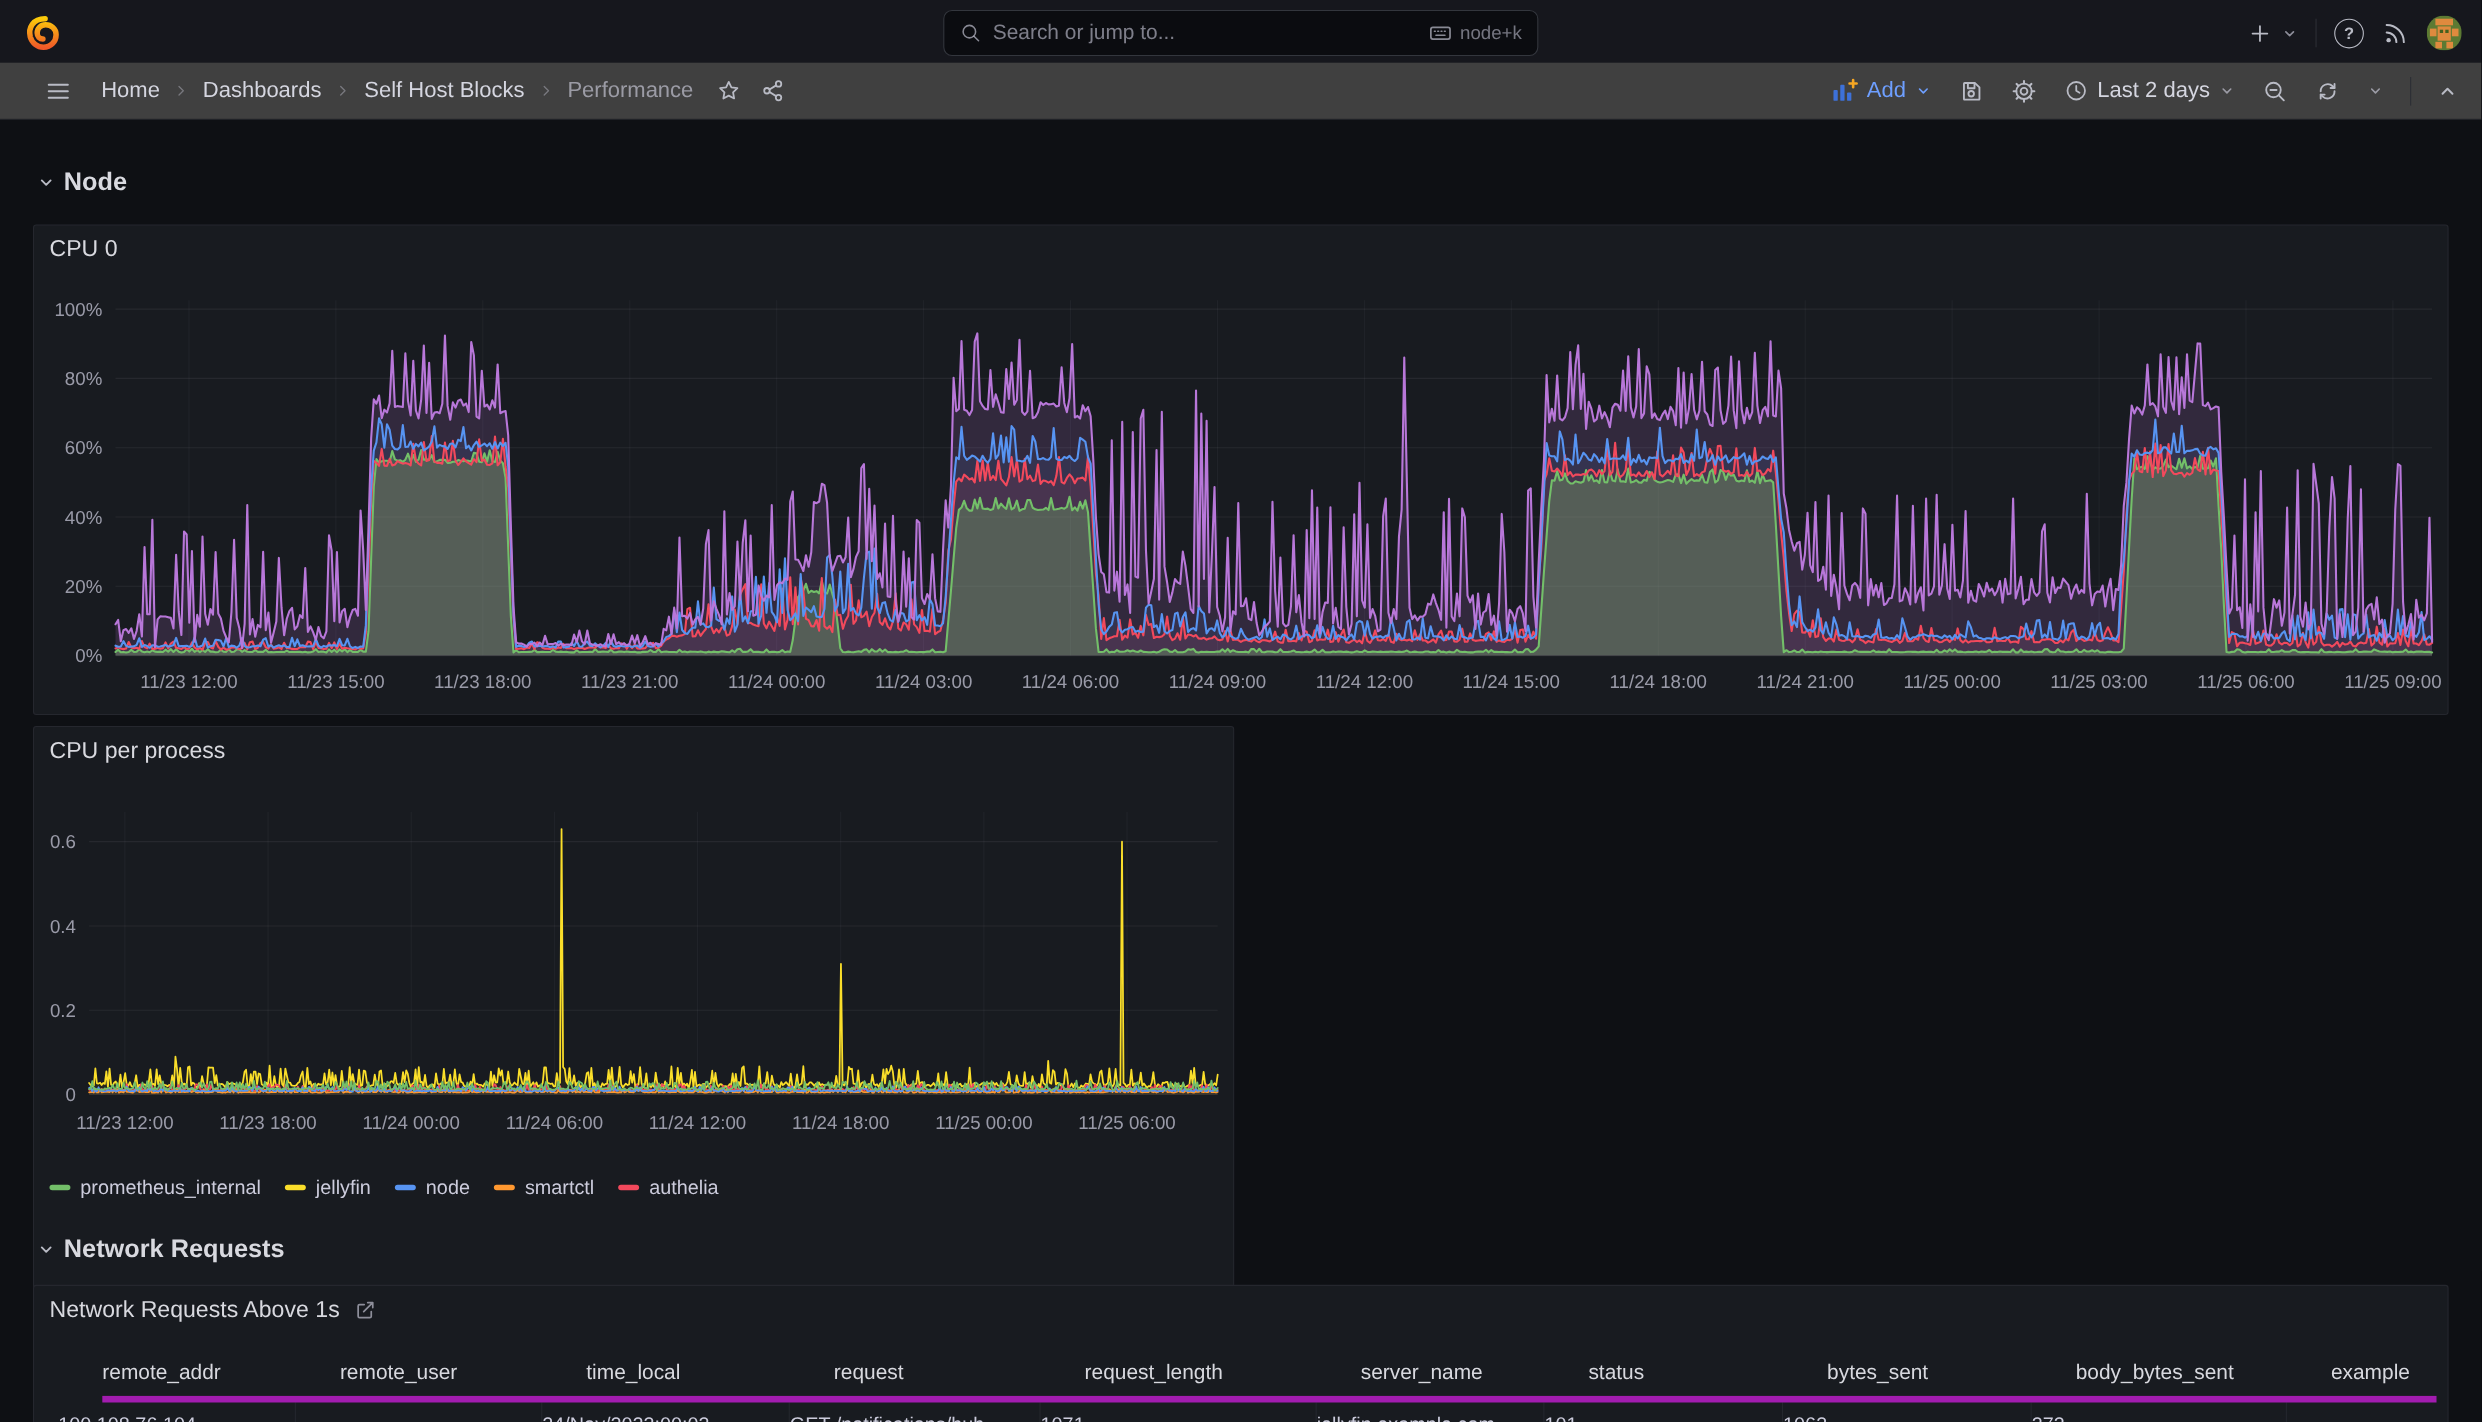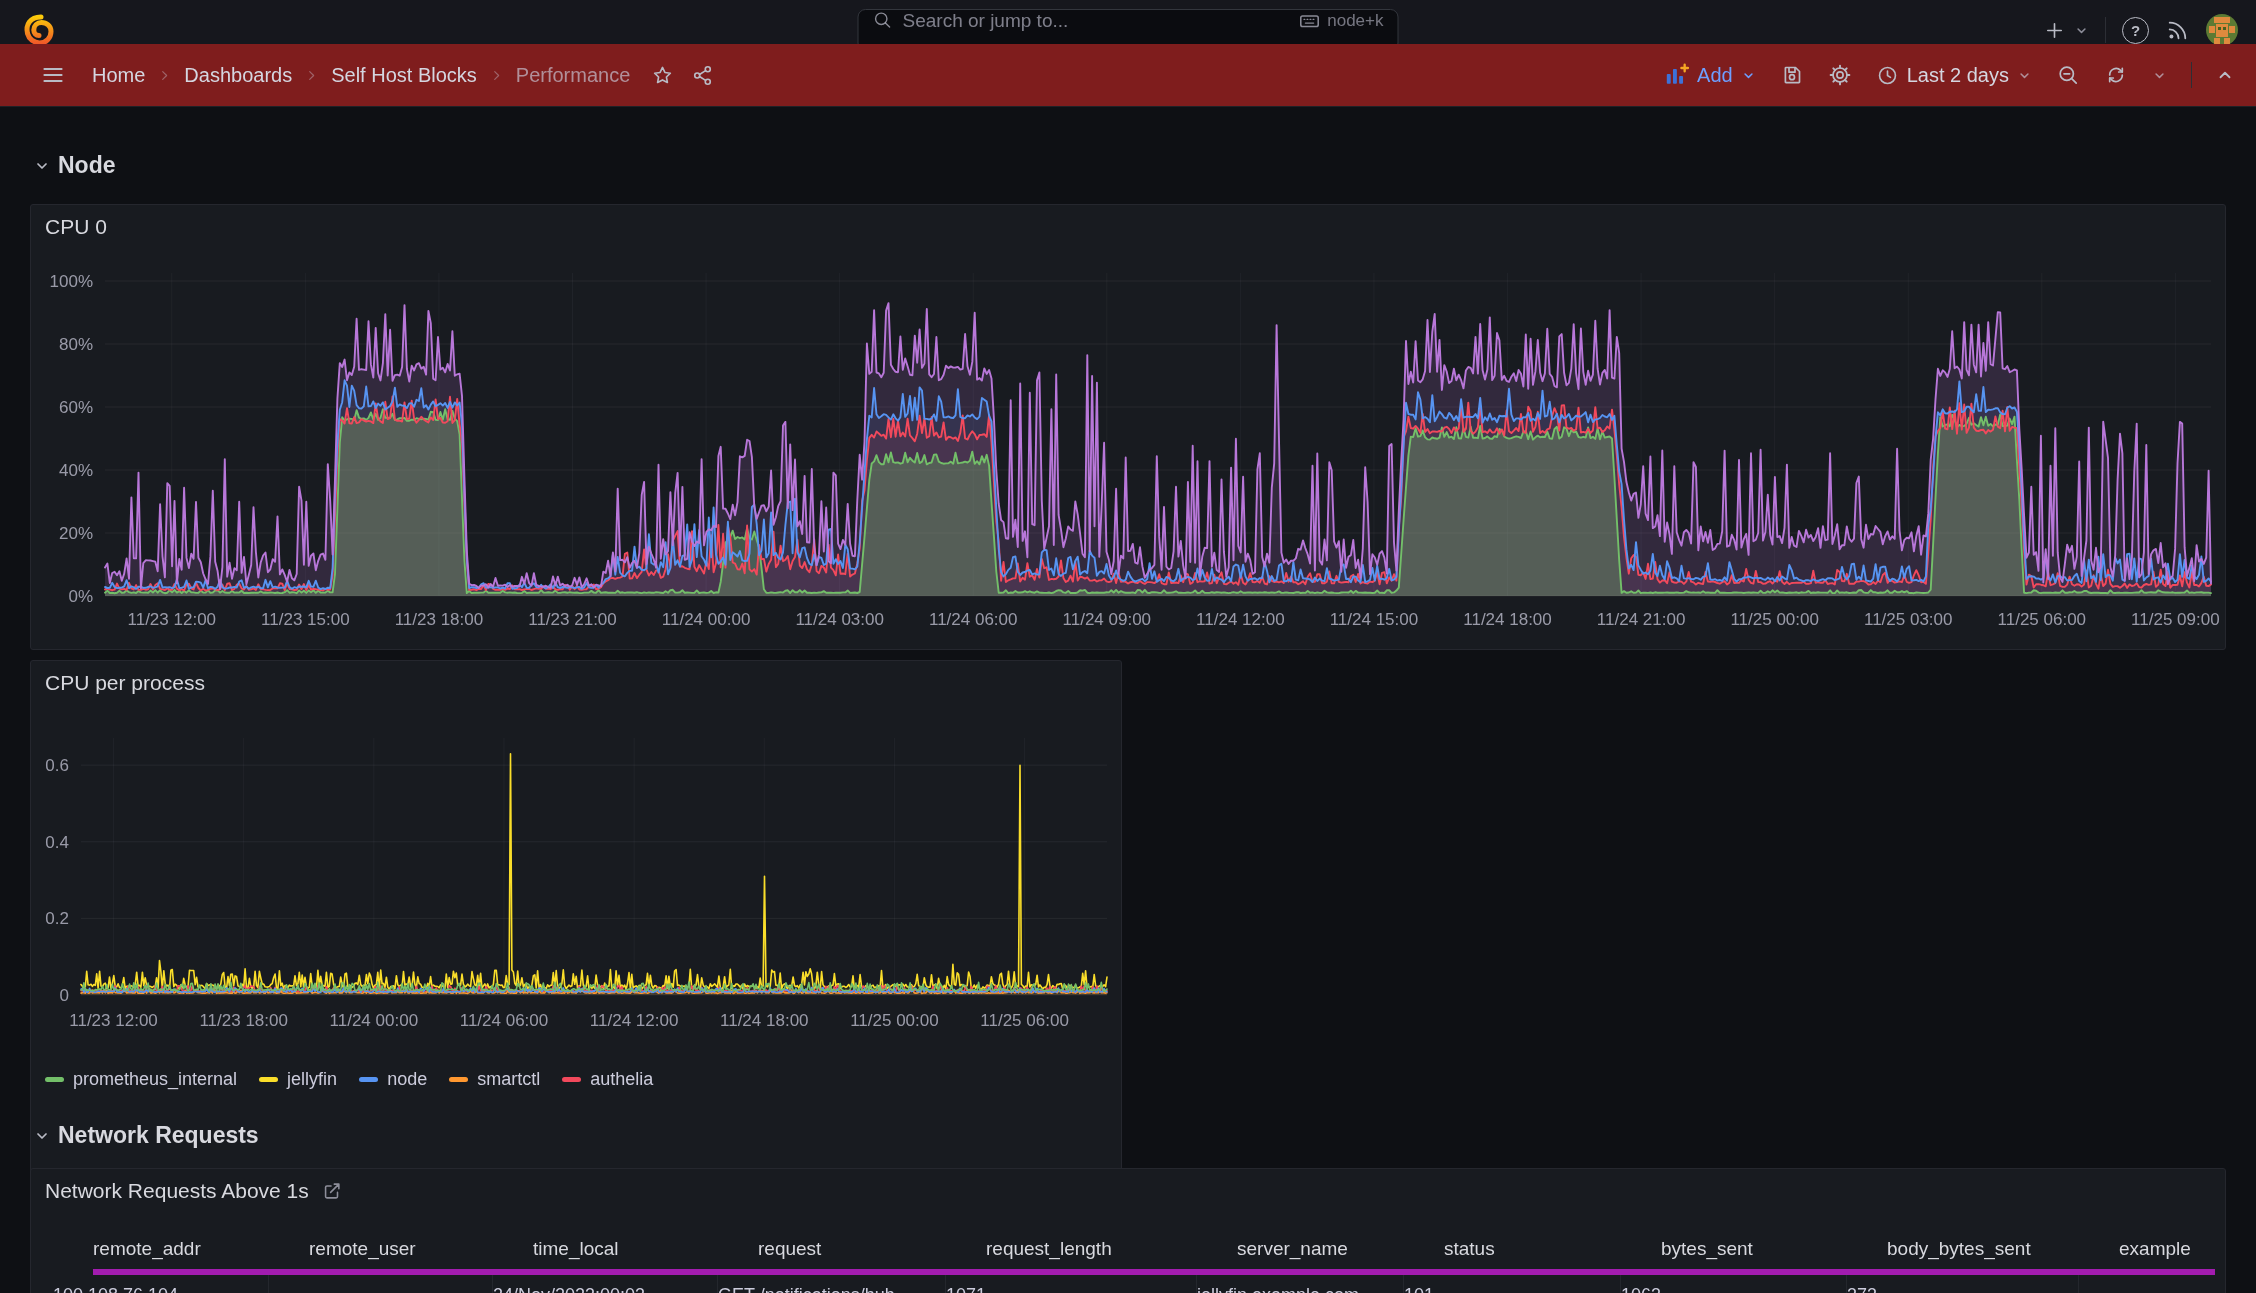--- a/index.html
+++ b/index.html
@@ -9,31 +9,31 @@
        font-family:"Liberation Sans","DejaVu Sans",sans-serif;}
   .icon{display:inline-flex;align-items:center;justify-content:center;}
   svg.ic{stroke:#b9bbc5;fill:none;stroke-width:1.7;stroke-linecap:round;stroke-linejoin:round;}
   svg.ic.dim{stroke:rgba(204,204,220,0.65);}
   
   #topbar{position:absolute;left:0;top:0;width:100%;height:60px;background:#16171d;
           display:flex;align-items:center;border-bottom:1px solid #0a0b0d;}
   #logo{position:absolute;left:20px;top:12px;width:36px;height:36px;}
   #searchbar{position:absolute;left:50%;transform:translateX(-50%);top:9px;width:541px;height:42px;
              background:#0b0c10;border:1px solid #33363d;border-radius:8px;
-             display:flex;align-items:flex-start;padding:0 14px;gap:10px;cursor:text;}
+             display:flex;align-items:center;padding:0 14px;gap:10px;cursor:text;}
   #searchbar .ph{flex:1;font-size:19px;color:rgba(204,204,220,0.6);}
   #searchbar .kbd{display:flex;align-items:center;gap:7px;color:rgba(204,204,220,0.55);font-size:17px;}
   #topbar-right{position:absolute;right:18px;top:0;height:60px;display:flex;align-items:center;gap:16px;}
   .vdiv{width:1px;height:26px;background:#2c2e35;}
   .help-btn{width:27px;height:27px;border:1.8px solid #b9bbc5;border-radius:50%;
             display:flex;align-items:center;justify-content:center;
             font-size:15px;font-weight:700;color:#b9bbc5;}
   #avatar{width:32px;height:32px;border-radius:50%;overflow:hidden;}
   
-  #toolbar{position:absolute;left:0;top:44px;width:100%;height:63px;background:#7f1d1d;
+  #toolbar{position:absolute;left:0;top:57px;width:100%;height:52px;background:#404040;
            display:flex;align-items:center;border-bottom:1px solid #1f2126;}
   #crumbs{display:flex;align-items:center;gap:11px;margin-left:40px;font-size:20px;}
   #crumbs .crumb{color:#d5d6e0;cursor:pointer;}
   #crumbs .crumb.current{color:rgba(204,204,220,0.65);}
   #toolbar-right{position:absolute;right:22px;display:flex;align-items:center;gap:24px;height:60px;}
   .tb-group{display:flex;align-items:center;gap:8px;cursor:pointer;text-align:right;}
   .blue{color:#6E9FFF;}
   #add-group span{font-size:20px;font-weight:500;}
   #timepicker span{font-size:20px;color:#d5d6e0;}
   

